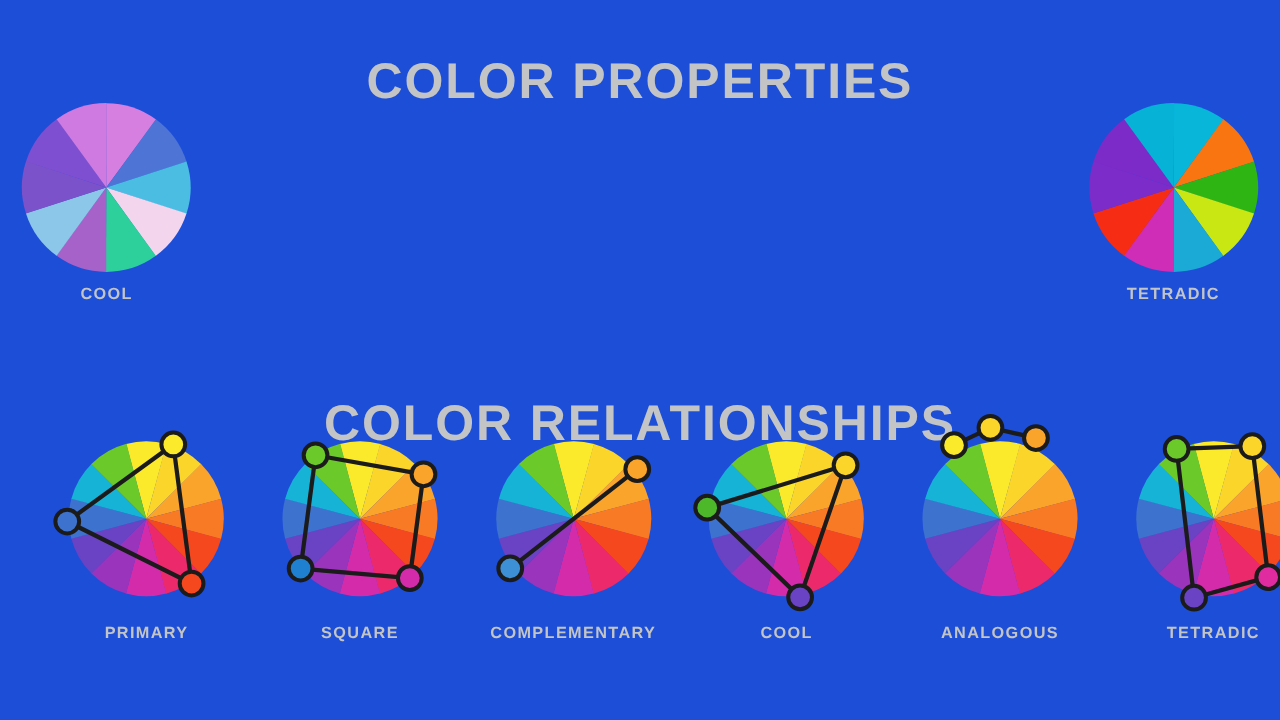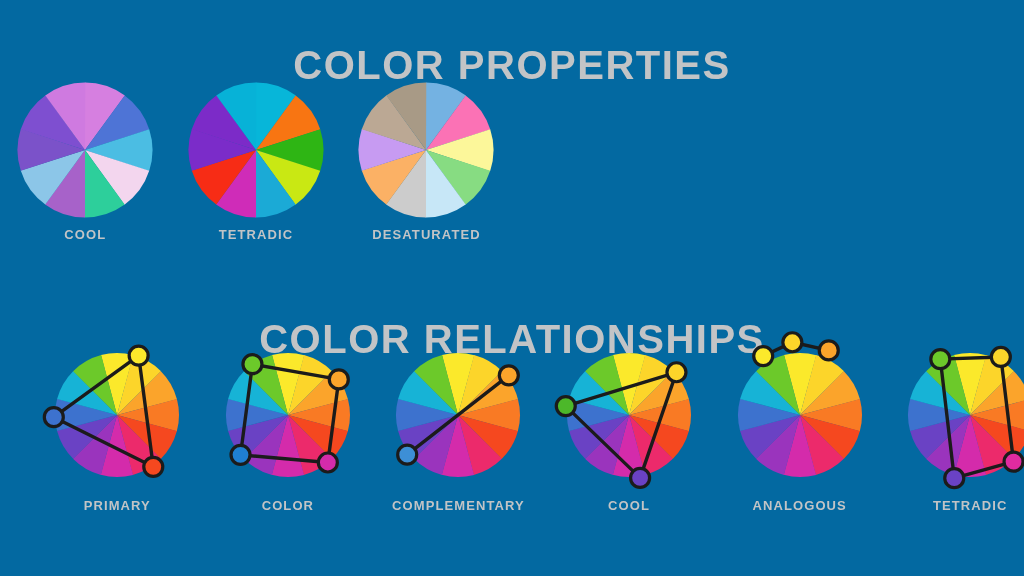--- a/index.html
+++ b/index.html
@@ -11,21 +11,21 @@
     width: 1024px;
     height: 576px;
     overflow: hidden;
     font-family: "Liberation Sans", sans-serif;
     -webkit-font-smoothing: antialiased;
   }
   .page {
     position: relative;
     width: 1024px;
     height: 576px;
-    background: #0369a1;
+    background: #1d4ed8;
   }
 
   
   .section-title {
     text-align: center;
     font-family: "Liberation Sans", sans-serif;
     font-weight: bold;
     color: #c2c4c6;
     letter-spacing: 1.5px;
   }
@@ -42,21 +42,21 @@
     line-height: 44px;
   }
 
   
   .row {
     position: absolute;
     left: 0;
     width: 1024px;
     display: flex;
     flex-direction: row;
-    justify-content: flex-start;
+    justify-content: space-between;
     align-items: flex-start;
   }
   #properties-row { top: 82px; }
   #relationships-row { top: 344px; padding-left: 32px; }
 
   .cell {
     width: 170.6px;
     display: flex;
     flex-direction: column;
     align-items: center;
@@ -121,37 +121,20 @@
             <path d="M 68 68 L 107.68 122.61 A 67.5 67.5 0 0 1 67.71 135.50 Z" fill="#1baad6"></path>
             <path d="M 68 68 L 68.00 135.50 A 67.5 67.5 0 0 1 28.09 122.44 Z" fill="#cf2cb8"></path>
             <path d="M 68 68 L 28.32 122.61 A 67.5 67.5 0 0 1 3.71 88.58 Z" fill="#f72c15"></path>
             <path d="M 68 68 L 3.80 88.86 A 67.5 67.5 0 0 1 3.90 46.86 Z" fill="#7b2cc9"></path>
             <path d="M 68 68 L 3.80 47.14 A 67.5 67.5 0 0 1 28.56 13.22 Z" fill="#7c2bc8"></path>
             <path d="M 68 68 L 28.32 13.39 A 67.5 67.5 0 0 1 68.29 0.50 Z" fill="#07b2d7"></path>
           </svg>
         </div>
         <div class="cell-label">TETRADIC</div>
       </div>
-      <div class="cell">
-        <div class="wheel-holder">
-          <svg viewBox="0 0 136 136" class="wheel-svg">
-            <path d="M 68 68 L 68.00 0.50 A 67.5 67.5 0 0 1 107.91 13.56 Z" fill="#74b2e2"></path>
-            <path d="M 68 68 L 107.68 13.39 A 67.5 67.5 0 0 1 132.29 47.42 Z" fill="#fb72b5"></path>
-            <path d="M 68 68 L 132.20 47.14 A 67.5 67.5 0 0 1 132.10 89.14 Z" fill="#fcf79a"></path>
-            <path d="M 68 68 L 132.20 88.86 A 67.5 67.5 0 0 1 107.44 122.78 Z" fill="#87dc82"></path>
-            <path d="M 68 68 L 107.68 122.61 A 67.5 67.5 0 0 1 67.71 135.50 Z" fill="#c7e7f7"></path>
-            <path d="M 68 68 L 68.00 135.50 A 67.5 67.5 0 0 1 28.09 122.44 Z" fill="#cccccc"></path>
-            <path d="M 68 68 L 28.32 122.61 A 67.5 67.5 0 0 1 3.71 88.58 Z" fill="#fbb165"></path>
-            <path d="M 68 68 L 3.80 88.86 A 67.5 67.5 0 0 1 3.90 46.86 Z" fill="#c79bf2"></path>
-            <path d="M 68 68 L 3.80 47.14 A 67.5 67.5 0 0 1 28.56 13.22 Z" fill="#bba894"></path>
-            <path d="M 68 68 L 28.32 13.39 A 67.5 67.5 0 0 1 68.29 0.50 Z" fill="#a89a86"></path>
-          </svg>
-        </div>
-        <div class="cell-label">DESATURATED</div>
-      </div>
     </div>
 
   <h1 class="section-title" id="relationships-title">COLOR RELATIONSHIPS</h1>
 
   <div class="row" id="relationships-row">
       <div class="cell">
         <div class="wheel-holder">
           <svg viewBox="0 0 150 150" class="wheel-svg">
             <path d="M 75 75 L 58.95 15.11 A 62 62 0 0 1 91.31 15.18 Z" fill="#fbe92b"></path>
             <path d="M 75 75 L 91.05 15.11 A 62 62 0 0 1 119.03 31.35 Z" fill="#fcd52a"></path>
@@ -193,21 +176,21 @@
             <line x1="39.44" y1="24.21" x2="125.79" y2="39.44" stroke="#1b1b1b" stroke-width="3.4" stroke-linecap="round"></line>
             <line x1="125.79" y1="39.44" x2="114.85" y2="122.49" stroke="#1b1b1b" stroke-width="3.4" stroke-linecap="round"></line>
             <line x1="114.85" y1="122.49" x2="27.51" y2="114.85" stroke="#1b1b1b" stroke-width="3.4" stroke-linecap="round"></line>
             <line x1="27.51" y1="114.85" x2="39.44" y2="24.21" stroke="#1b1b1b" stroke-width="3.4" stroke-linecap="round"></line>
             <circle cx="39.44" cy="24.21" r="9.5" fill="#6cc92a" stroke="#1b1b1b" stroke-width="3.2"></circle>
             <circle cx="125.79" cy="39.44" r="9.5" fill="#fba42b" stroke="#1b1b1b" stroke-width="3.2"></circle>
             <circle cx="114.85" cy="122.49" r="9.5" fill="#d42bab" stroke="#1b1b1b" stroke-width="3.2"></circle>
             <circle cx="27.51" cy="114.85" r="9.5" fill="#1f7fd1" stroke="#1b1b1b" stroke-width="3.2"></circle>
           </svg>
         </div>
-        <div class="cell-label">COLOR</div>
+        <div class="cell-label">SQUARE</div>
       </div>
       <div class="cell">
         <div class="wheel-holder">
           <svg viewBox="0 0 150 150" class="wheel-svg">
             <path d="M 75 75 L 58.95 15.11 A 62 62 0 0 1 91.31 15.18 Z" fill="#fbe92b"></path>
             <path d="M 75 75 L 91.05 15.11 A 62 62 0 0 1 119.03 31.35 Z" fill="#fcd52a"></path>
             <path d="M 75 75 L 118.84 31.16 A 62 62 0 0 1 134.96 59.21 Z" fill="#fba42b"></path>
             <path d="M 75 75 L 134.89 58.95 A 62 62 0 0 1 134.82 91.31 Z" fill="#f97a24"></path>
             <path d="M 75 75 L 134.89 91.05 A 62 62 0 0 1 118.65 119.03 Z" fill="#f5481f"></path>
             <path d="M 75 75 L 118.84 118.84 A 62 62 0 0 1 90.79 134.96 Z" fill="#ec2a6b"></path>

